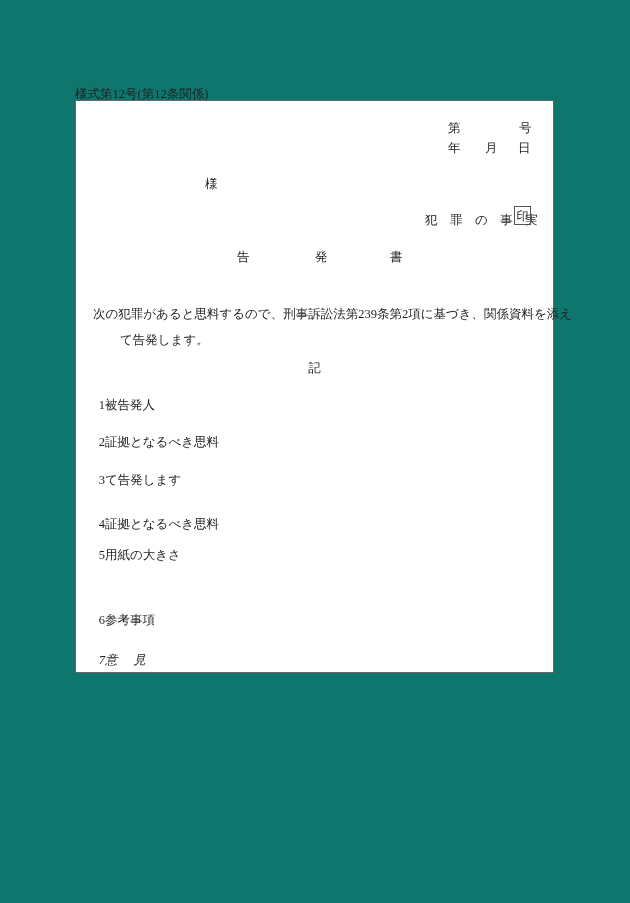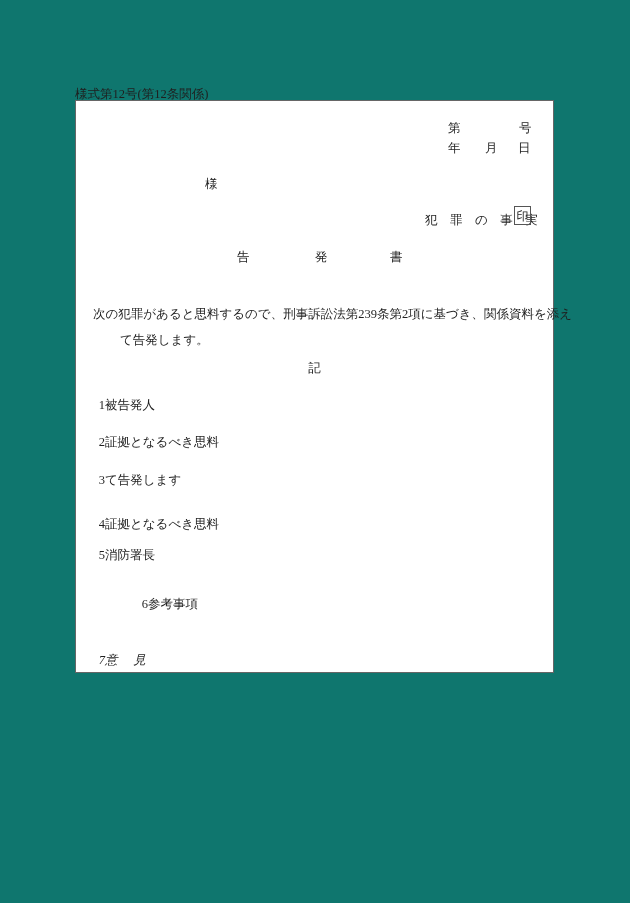--- a/index.html
+++ b/index.html
@@ -57,21 +57,21 @@
     width: 479px;
     text-align: center;
   }
   .item-row { position: absolute; left: 87px; white-space: pre; text-align: right; }
   .item-no { display: inline-block; width: 18px; }
   .item-row-0 { top: 397px; }
   .item-row-1 { top: 434px; }
   .item-row-2 { top: 472px; }
   .item-row-3 { top: 516px; }
   .item-row-4 { top: 547px; }
-  .item-row-5 { top: 596px; margin-left: 43px; }
+  .item-row-5 { top: 612px; }
   .item-row-6 { top: 652px; font-style: italic; }
   .remark { left: 75px; top: 679px; }
 </style>
 </head>
 <body>
 
 <div class="page">
 
   <div class="abs form-label">様式第12号(第12条関係)</div>
 
@@ -97,18 +97,18 @@
     <div class="body-line-1">次の犯罪があると思料するので、刑事訴訟法第239条第2項に基づき、関係資料を添え</div>
     <div class="body-line-2">て告発します。</div>
   </div>
 
   <div class="record-marker">記</div>
 
   <div class="item-row item-row-0"><span class="item-no">1</span><span>被告発人</span></div>
   <div class="item-row item-row-1"><span class="item-no">2</span><span>証拠となるべき思料</span></div>
   <div class="item-row item-row-2"><span class="item-no">3</span><span>て告発します</span></div>
   <div class="item-row item-row-3"><span class="item-no">4</span><span>証拠となるべき思料</span></div>
-  <div class="item-row item-row-4"><span class="item-no">5</span><span>消防署長</span></div>
+  <div class="item-row item-row-4"><span class="item-no">5</span><span>用紙の大きさ</span></div>
   <div class="item-row item-row-5"><span class="item-no">6</span><span>参考事項</span></div>
   <div class="item-row item-row-6"><span class="item-no">7</span><span>意　 見</span></div>
 
 
 </div>
 
 </body></html>

